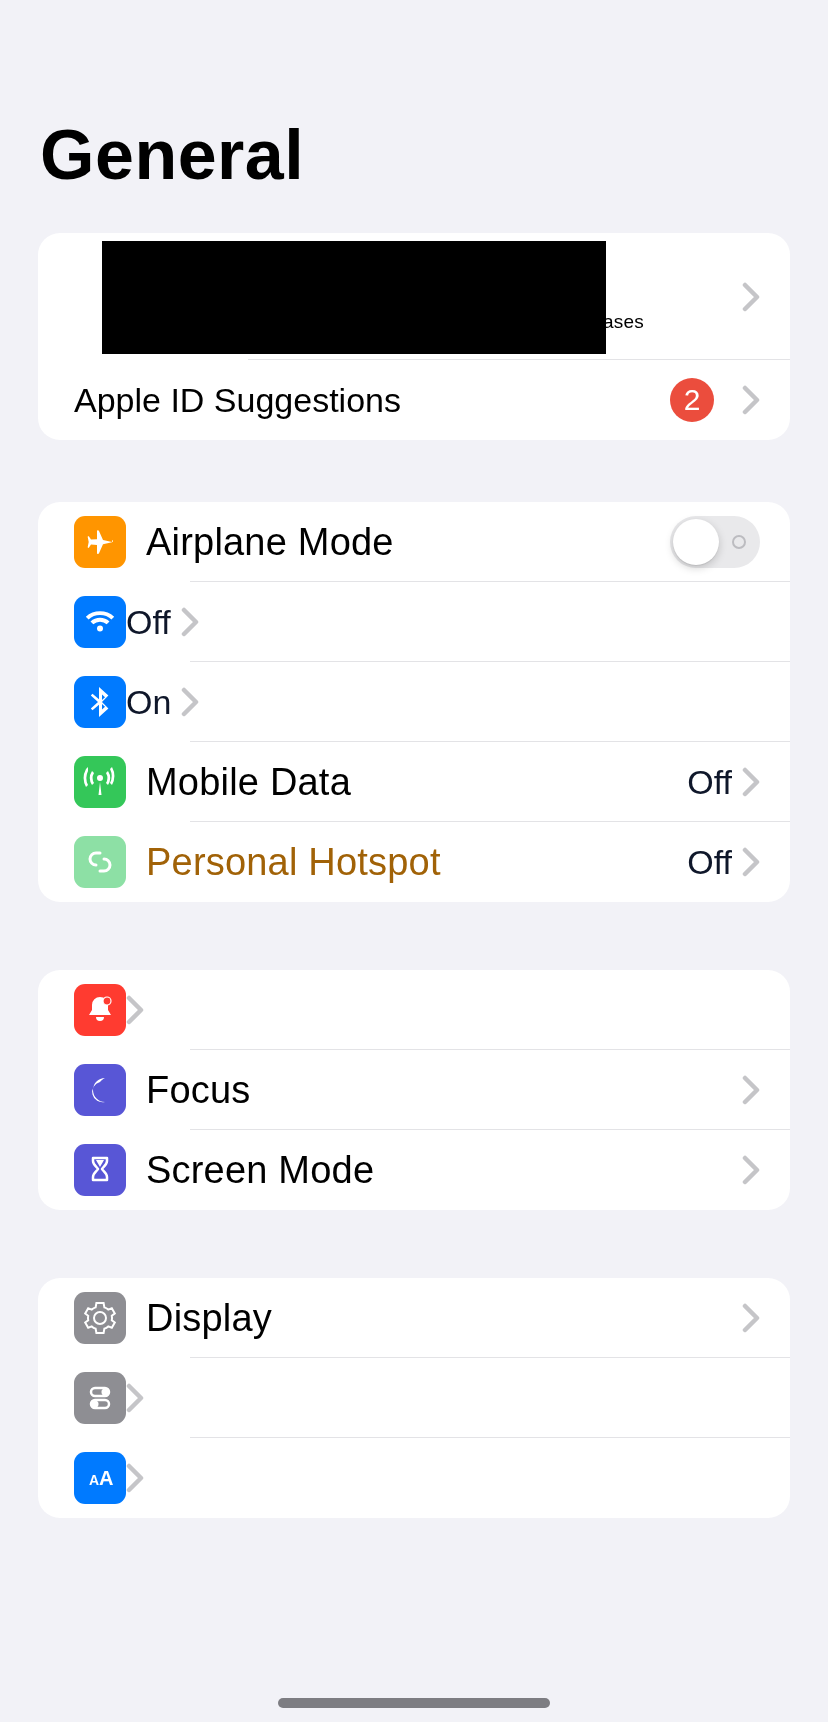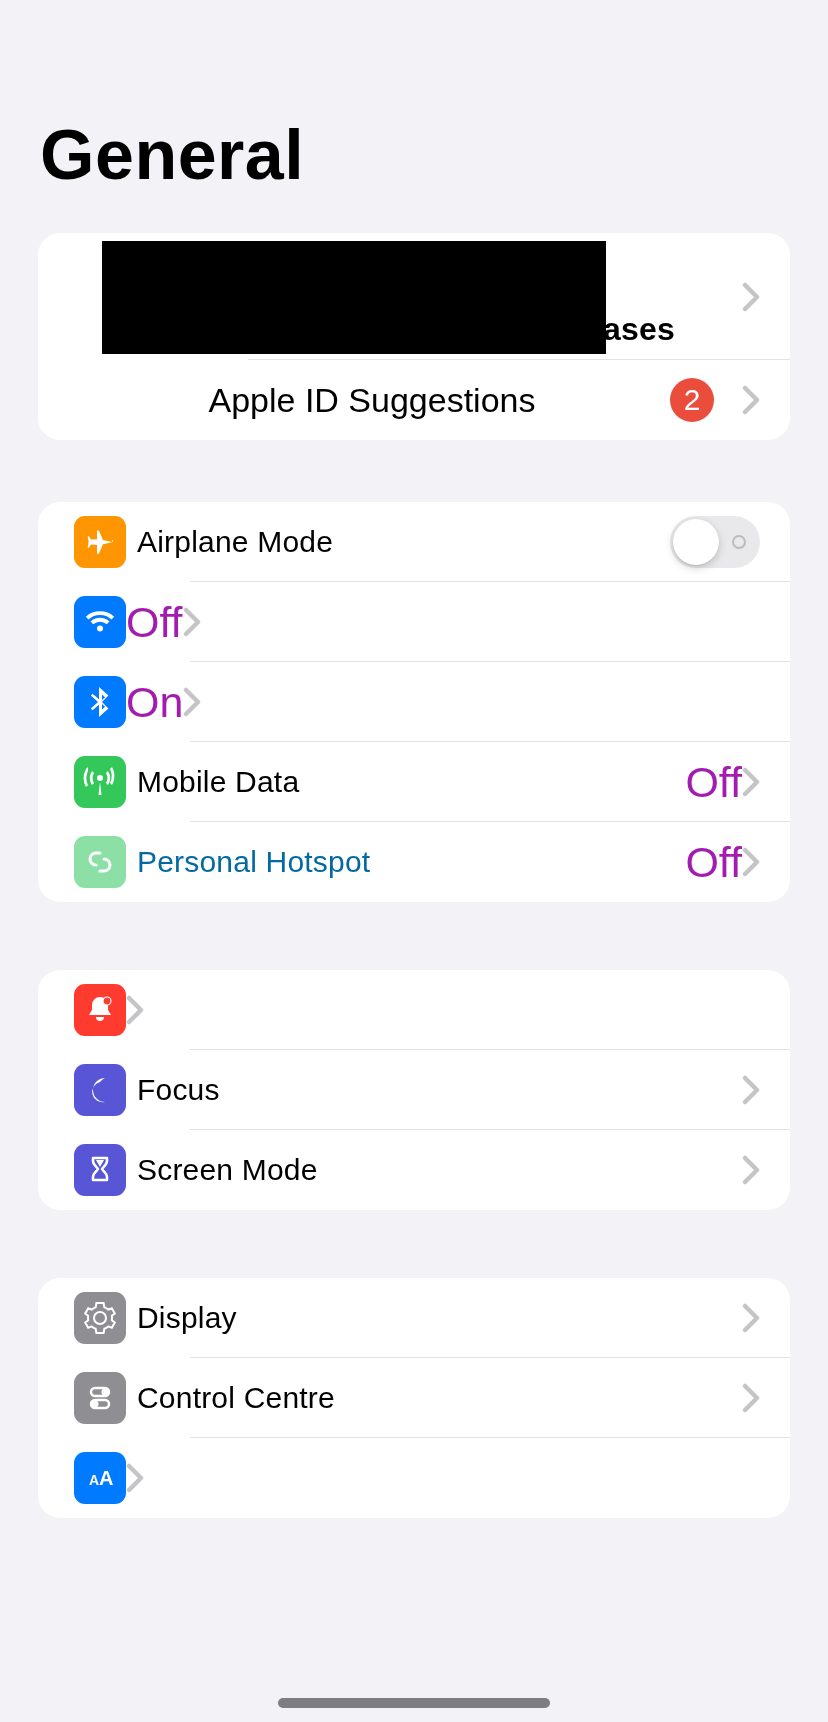--- a/index.html
+++ b/index.html
@@ -48,29 +48,30 @@
       border-radius: 11px;
       margin-left: 36px;
       display: flex;
       align-items: center;
       justify-content: center;
       flex-shrink: 0;
       color: #fff;
     }
     .icon svg { width: 34px; height: 34px; }
     .label {
-      font-size: 30px;
-      margin-left: 11px;
+      font-size: 38px;
+      margin-left: 20px;
       flex: 1;
       letter-spacing: 0.2px;
     }
-    .label.dim { color: #0369a1; }
+    .label.dim { color: #a16207; }
     .value {
-      font-size: 43px;
-      color: #a21caf;
+      font-size: 34px;
+      color: #0f172a;
+      margin-right: 10px;
     }
     .chevron {
       margin-right: 30px;
       color: #c5c5c8;
     }
     .chevron svg { width: 18px; height: 30px; display: block; }
     .toggle {
       width: 90px;
       height: 52px;
       border-radius: 26px;
@@ -110,30 +111,29 @@
     .redacted {
       position: absolute;
       background: #000;
       left: 64px;
       top: 8px;
       width: 504px;
       height: 113px;
       z-index: 10;
     }
     .profile-sub {
-      font-size: 32px;
+      font-size: 19px;
       color: #000;
       position: absolute;
       left: 565px;
       top: 78px;
       letter-spacing: 0.2px;
-      font-weight: bold;
     }
     .appleid-label { margin-left: 36px; font-size: 34px; flex: 1; }
-    .appleid { height: 80px; text-align: center; }
+    .appleid { height: 80px; }
     .home-indicator {
       position: absolute;
       bottom: 14px;
       left: 50%;
       transform: translateX(-50%);
       width: 272px;
       height: 10px;
       background: #7d7d82;
       border-radius: 5px;
     }
@@ -314,21 +314,20 @@
 
   <div class="row">
     <span class="icon" style="background:#8e8e93">
       <svg viewBox="0 0 34 34" fill="none" stroke="currentColor" stroke-width="2.5">
           <rect x="8" y="7" width="18" height="8" rx="4"></rect>
           <circle cx="22" cy="11" r="2.3" fill="currentColor"></circle>
           <rect x="8" y="19" width="18" height="8" rx="4"></rect>
           <circle cx="12" cy="23" r="2.3" fill="currentColor"></circle>
         </svg>
     </span>
-    <span class="label">Control Centre</span>
     <span class="chevron">
       <svg viewBox="0 0 12 20" fill="none">
           <path d="M2 2 L10 10 L2 18" stroke="currentColor" stroke-width="3" stroke-linecap="round" stroke-linejoin="round"></path>
         </svg>
     </span>
     <div class="divider"></div>
   </div>
 
   <div class="row">
     <span class="icon" style="background:#007aff">

